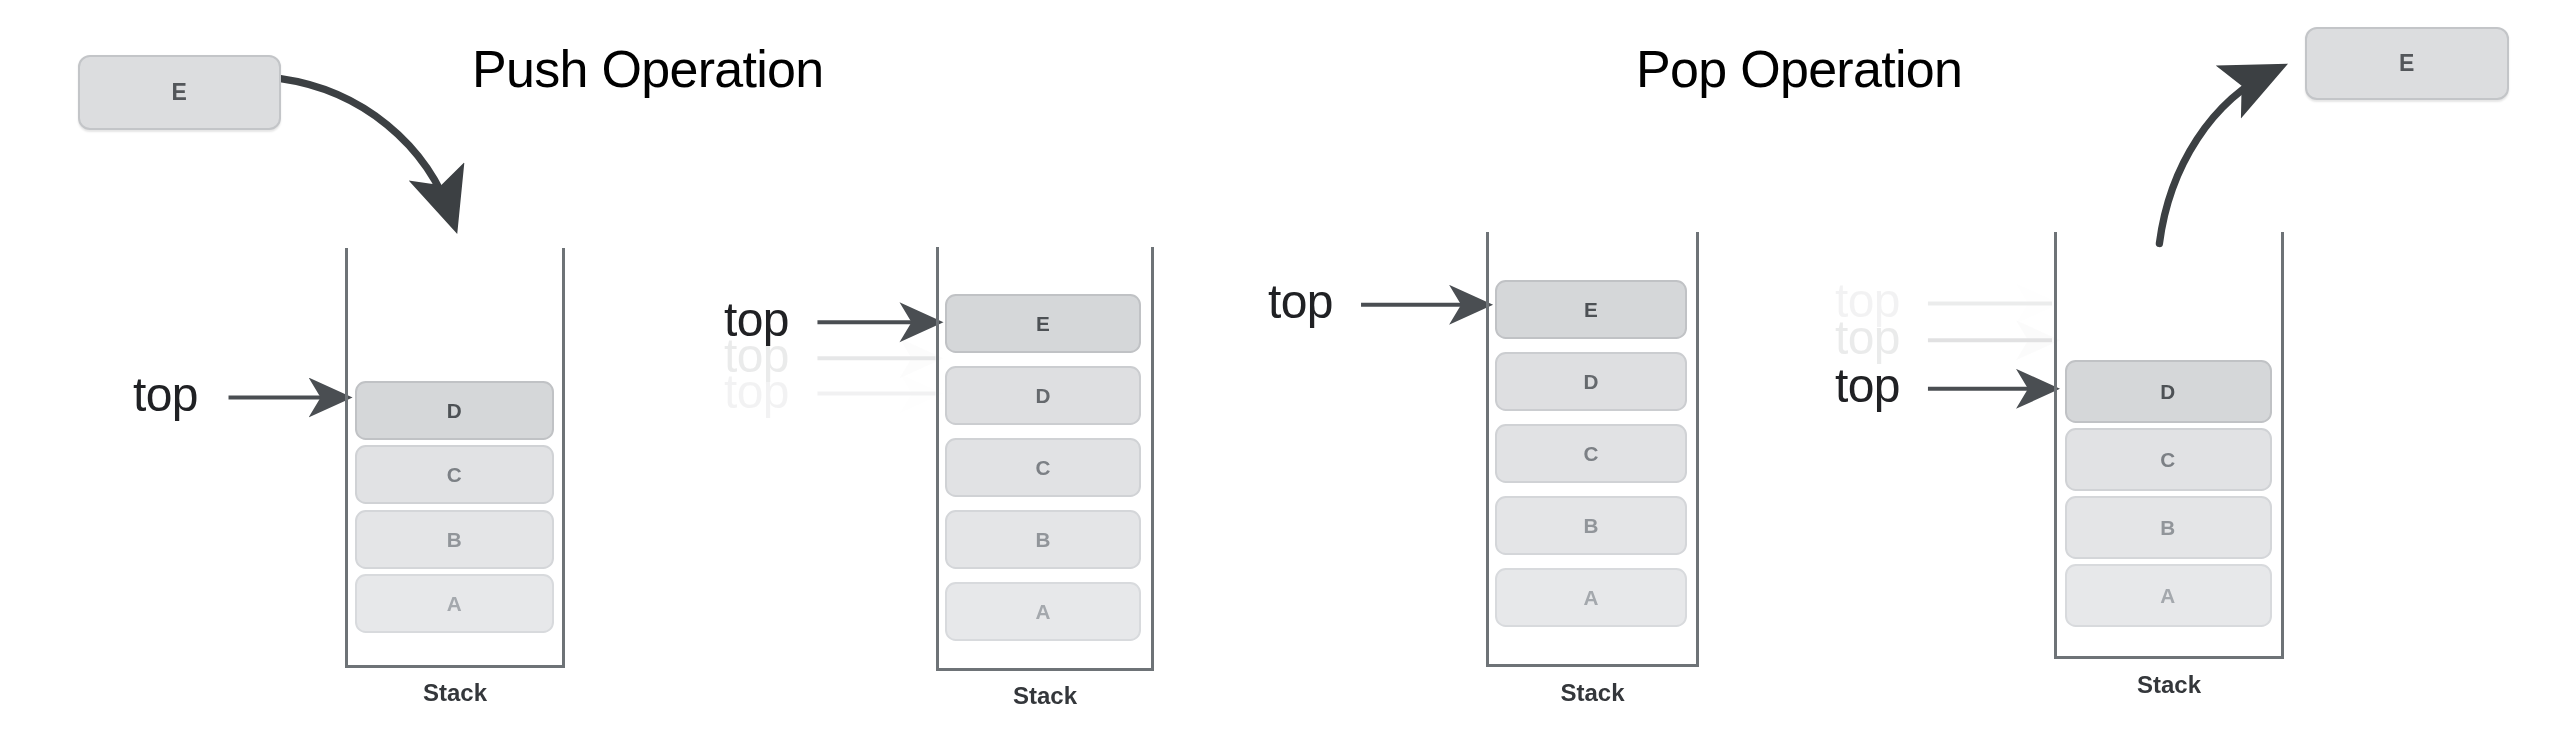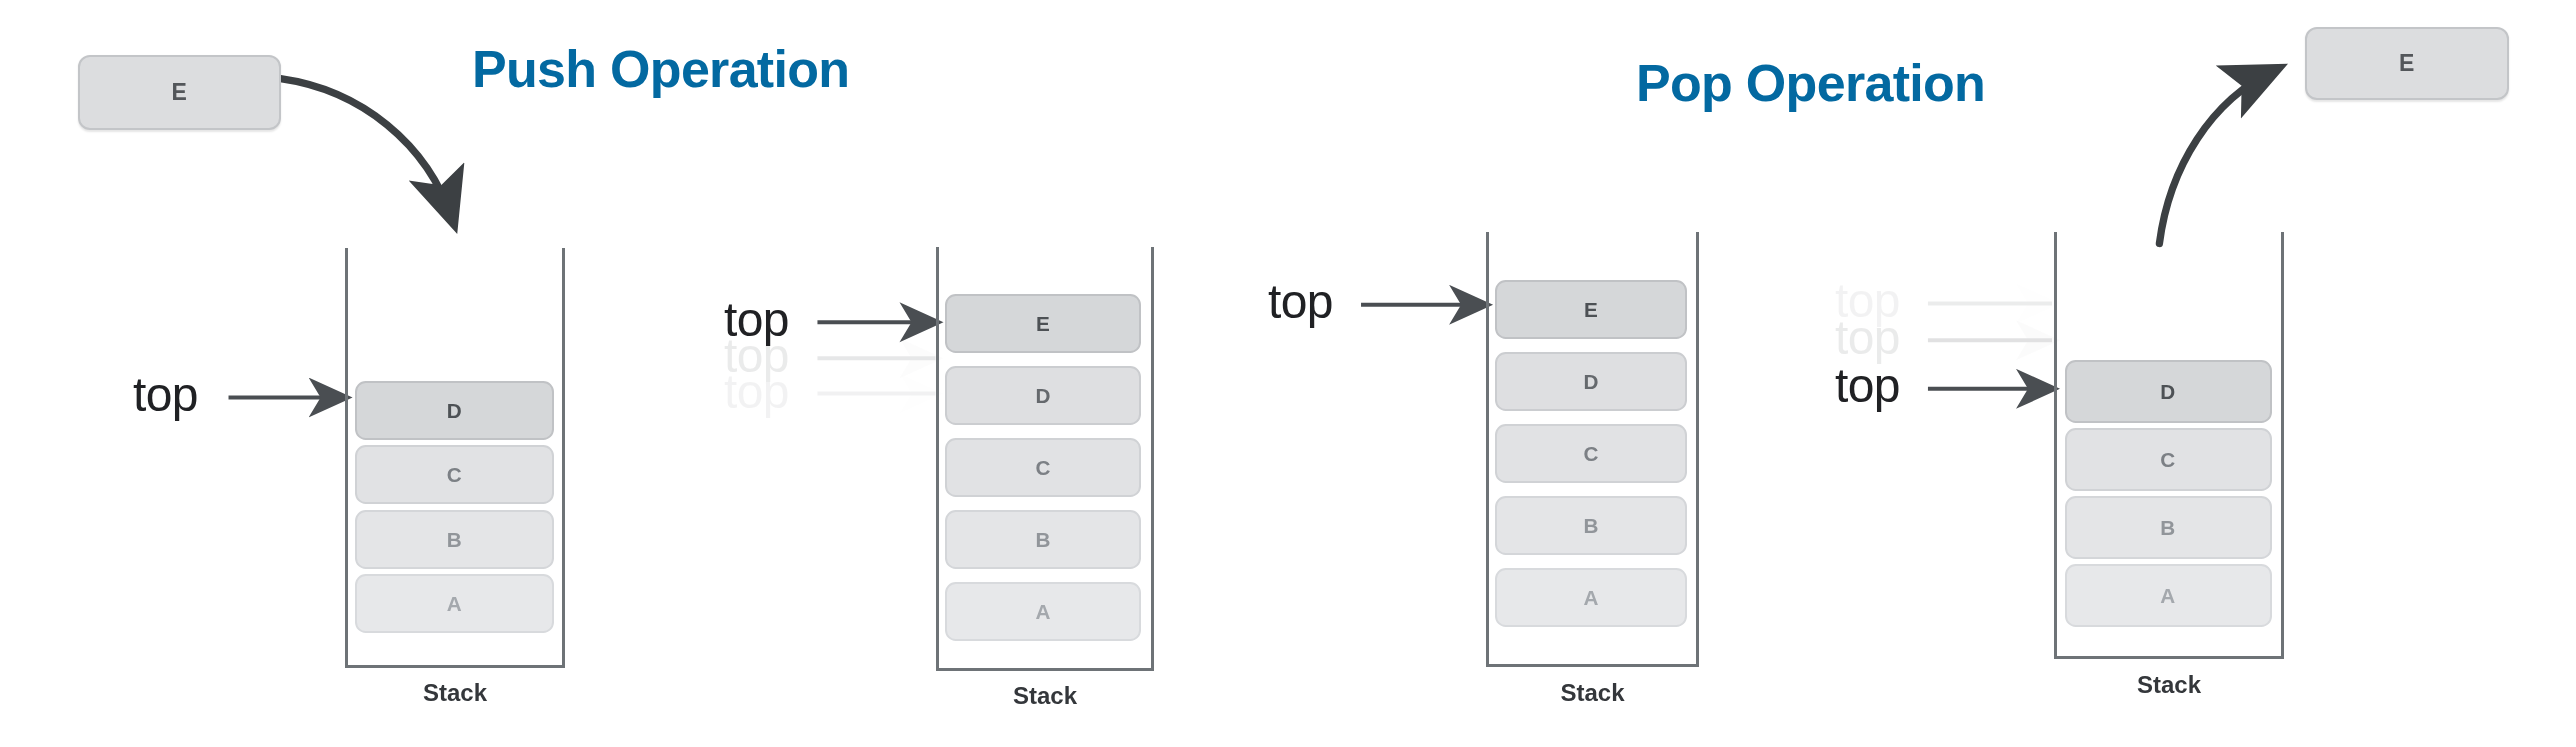--- a/index.html
+++ b/index.html
@@ -14,22 +14,22 @@
     background: #ffffff;
     overflow: hidden;
     font-family: "Liberation Sans", sans-serif;
   }
 
   
   .op-title {
     position: absolute;
     font-family: "Liberation Sans", sans-serif;
     font-size: 52px;
-    font-weight: 700;
-    color: #0369a1;
+    font-weight: 400;
+    color: #000000;
     letter-spacing: -0.7px;
     white-space: nowrap;
   }
 
   
   .float-card {
     position: absolute;
     background: #dcdddf;
     border: 2px solid #c3c5c8;
     border-radius: 12px;
@@ -215,21 +215,21 @@
       <span>A</span>
     </div>
   </div>
 
   <div class="top-label" style="left:724px; top:296px;">top</div>
   <div class="top-label ghost-1" style="left:724px; top:332px;">top</div>
   <div class="top-label ghost-2" style="left:724px; top:368px;">top</div>
 
   <div class="stack-caption" style="left:936px; top:682px; width:218px;">Stack</div>
 
-  <div class="op-title" style="left:1636px; top:53px;">Pop Operation</div>
+  <div class="op-title" style="left:1636px; top:39px;">Pop Operation</div>
 
   <div class="float-card" style="left:2305px; top:27px; width:200px; height:69px;">
     <span>E</span>
   </div>
 
   <div class="stack" style="left:1486px; top:232px; width:213px; height:435px;">
     <div class="wall left" style="height:435px;"></div>
     <div class="wall right" style="height:435px;"></div>
     <div class="floor"></div>
 

